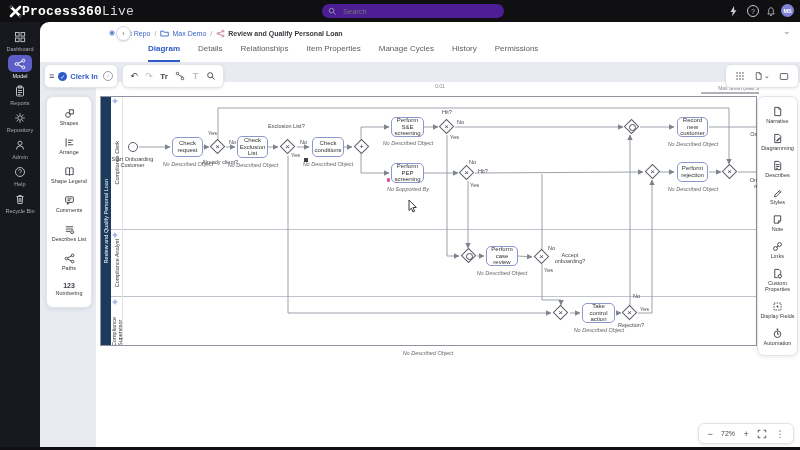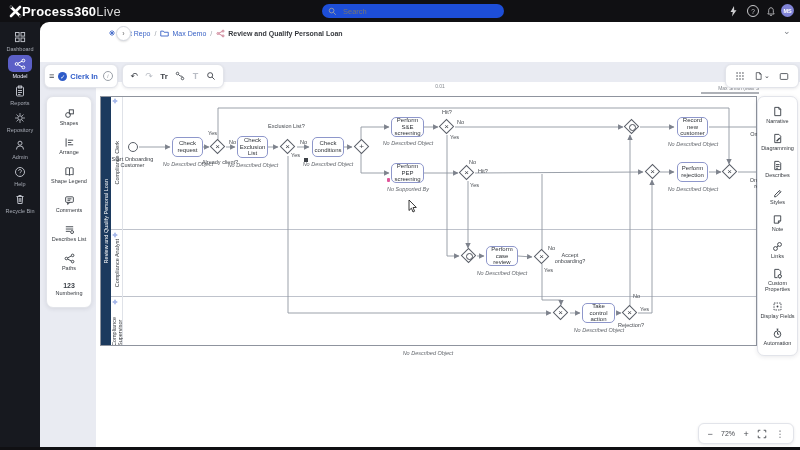--- a/index.html
+++ b/index.html
@@ -1,23 +1,23 @@
 <!DOCTYPE html>
 <html><head>
 <meta charset="utf-8">
 <style>
   html,body{margin:0;padding:0;}
   body{width:800px;height:450px;overflow:hidden;font-family:"Liberation Sans",sans-serif;background:#0f0f10;}
   #app{position:absolute;left:0;top:0;width:800px;height:450px;}
   .abs{position:absolute;}
   
   #topbar{left:0;top:0;width:800px;height:22px;background:#101013;z-index:30;display:flex;align-items:center;}
-  .brand{color:#fff;font-size:13px;font-weight:bold;margin-left:6px;letter-spacing:.2px;}
+  .brand{color:#fff;font-size:13px;font-weight:bold;margin-left:6px;letter-spacing:.2px;font-family:Liberation Mono, monospace;}
   .brand .lite{font-weight:300;color:#d8d8d8;}
-  #search-box{position:absolute;left:322px;top:4px;width:170px;height:14px;background:#1d4ed8;border-radius:7px;display:flex;align-items:center;padding:0 6px;}
+  #search-box{position:absolute;left:322px;top:4px;width:170px;height:14px;background:#4c1d95;border-radius:7px;display:flex;align-items:center;padding:0 6px;}
   #search-box input{background:transparent;border:none;outline:none;color:#cfcfd4;font-size:7.5px;width:130px;font-family:"Liberation Sans",sans-serif;}
   .tb-ic{position:absolute;top:4px;width:14px;height:14px;display:flex;align-items:center;justify-content:center;color:#c9c9cc;font-size:9px;}
   #avatar{position:absolute;left:781px;top:4px;width:13px;height:13px;border-radius:50%;background:#8083d6;color:#fff;font-size:5.5px;display:flex;align-items:center;justify-content:center;font-weight:bold;}
   
   #nav{left:0;top:22px;width:40px;height:428px;background:#17191f;z-index:29;display:flex;flex-direction:column;align-items:center;padding-top:6px;box-sizing:border-box;}
   .nav-item{width:40px;margin-bottom:3px;display:flex;flex-direction:column;align-items:center;cursor:pointer;}
   .nav-pill{width:24px;height:17px;border-radius:5px;display:flex;align-items:center;justify-content:center;}
   .nav-pill.on{background:#5b5fc7;}
   .nav-lbl{font-size:5.5px;color:#a7abb5;margin-top:1px;text-align:center;line-height:1.1;width:38px;}
   .nav-lbl.on{color:#eef;}
@@ -208,20 +208,29 @@
     <svg width="9" height="9" viewBox="0 0 12 12" style="margin-left:3px;stroke:#c0627a;fill:none;stroke-width:1;">
         <circle cx="2.6" cy="6" r="1.3"></circle>
         <circle cx="9.4" cy="2.8" r="1.3"></circle>
         <circle cx="9.4" cy="9.2" r="1.3"></circle>
         <path d="M3.8,5.5 L8.2,3.3 M3.8,6.5 L8.2,8.7"></path>
       </svg>
     <span class="crumb-cur">Review and Qualify Personal Loan</span>
   </div>
   <div class="abs" style="left:783px;top:26px;font-size:9px;color:#7c8087;z-index:5;">⌄</div>
 
+  <div id="tabs" class="abs">
+    <span class="tab on">Diagram</span>
+    <span class="tab">Details</span>
+    <span class="tab">Relationships</span>
+    <span class="tab">Item Properties</span>
+    <span class="tab">Manage Cycles</span>
+    <span class="tab">History</span>
+    <span class="tab">Permissions</span>
+  </div>
 
   <div id="card1" class="card abs">
     <span class="t-ic">≡</span>
     <div style="display:flex;align-items:center;gap:2px;">
       <div id="checkin-circle">✓</div>
       <span id="checkin-label">Clerk In</span>
     </div>
     <div id="info-circle">i</div>
   </div>
   <div id="card2" class="card abs">

